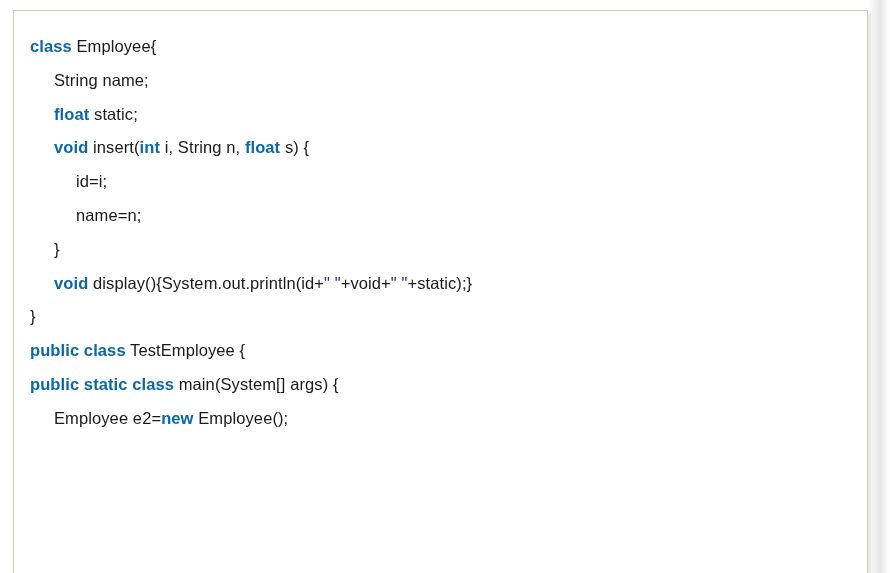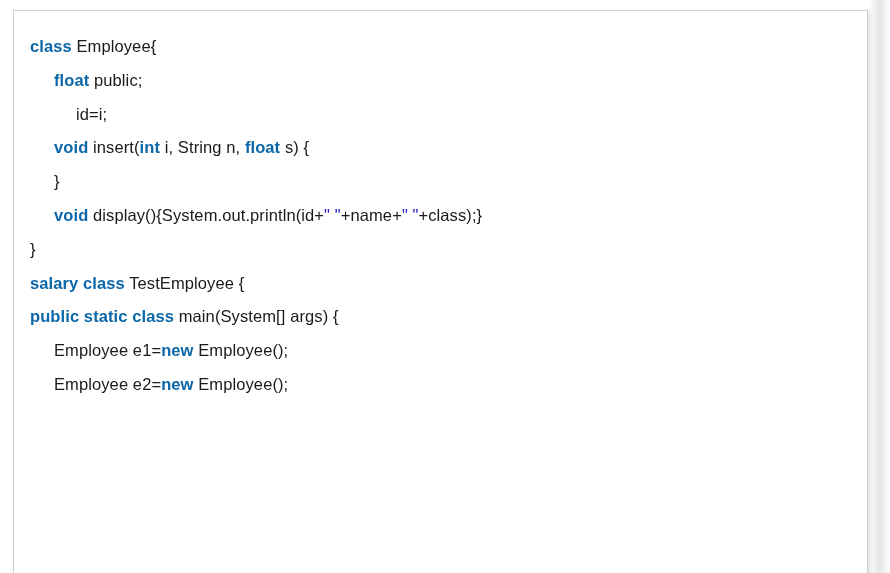--- a/index.html
+++ b/index.html
@@ -76,28 +76,29 @@
   }
 </style>
 </head>
 <body>
 
 <div id="page">
 
   <div id="code-box">
     <div id="code-lines">
         <div class="code-line ind0"><span class="kw">class</span><span class="plain"> Employee{</span></div>
-        <div class="code-line ind1"><span class="kw">float</span><span class="plain"> public;</span></div>
+        <div class="code-line ind1"><span class="plain">String name;</span></div>
+        <div class="code-line ind1"><span class="kw">float</span><span class="plain"> static;</span></div>
+        <div class="code-line ind1"><span class="kw">void</span><span class="plain"> insert(</span><span class="kw">int</span><span class="plain"> i, String n, </span><span class="kw">float</span><span class="plain"> s) {</span></div>
         <div class="code-line ind2"><span class="plain">id=i;</span></div>
-        <div class="code-line ind1"><span class="kw">void</span><span class="plain"> insert(</span><span class="kw">int</span><span class="plain"> i, String n, </span><span class="kw">float</span><span class="plain"> s) {</span></div>
+        <div class="code-line ind2"><span class="plain">name=n;</span></div>
         <div class="code-line ind1"><span class="plain">}</span></div>
-        <div class="code-line ind1"><span class="kw">void</span><span class="plain"> display(){System.out.println(id+</span><span class="str">" "</span><span class="plain">+name+</span><span class="str">" "</span><span class="plain">+class);}</span></div>
+        <div class="code-line ind1"><span class="kw">void</span><span class="plain"> display(){System.out.println(id+</span><span class="str">" "</span><span class="plain">+void+</span><span class="str">" "</span><span class="plain">+static);}</span></div>
         <div class="code-line ind0"><span class="plain">}</span></div>
-        <div class="code-line ind0"><span class="kw">salary class</span><span class="plain"> TestEmployee {</span></div>
+        <div class="code-line ind0"><span class="kw">public class</span><span class="plain"> TestEmployee {</span></div>
         <div class="code-line ind0"><span class="kw">public static class</span><span class="plain"> main(System[] args) {</span></div>
-        <div class="code-line ind1"><span class="plain">Employee e1=</span><span class="kw">new</span><span class="plain"> Employee();</span></div>
         <div class="code-line ind1"><span class="plain">Employee e2=</span><span class="kw">new</span><span class="plain"> Employee();</span></div>
       </div>
   </div>
 
   <div id="page-edge-shade"></div>
 
 </div>
 
 </body></html>

